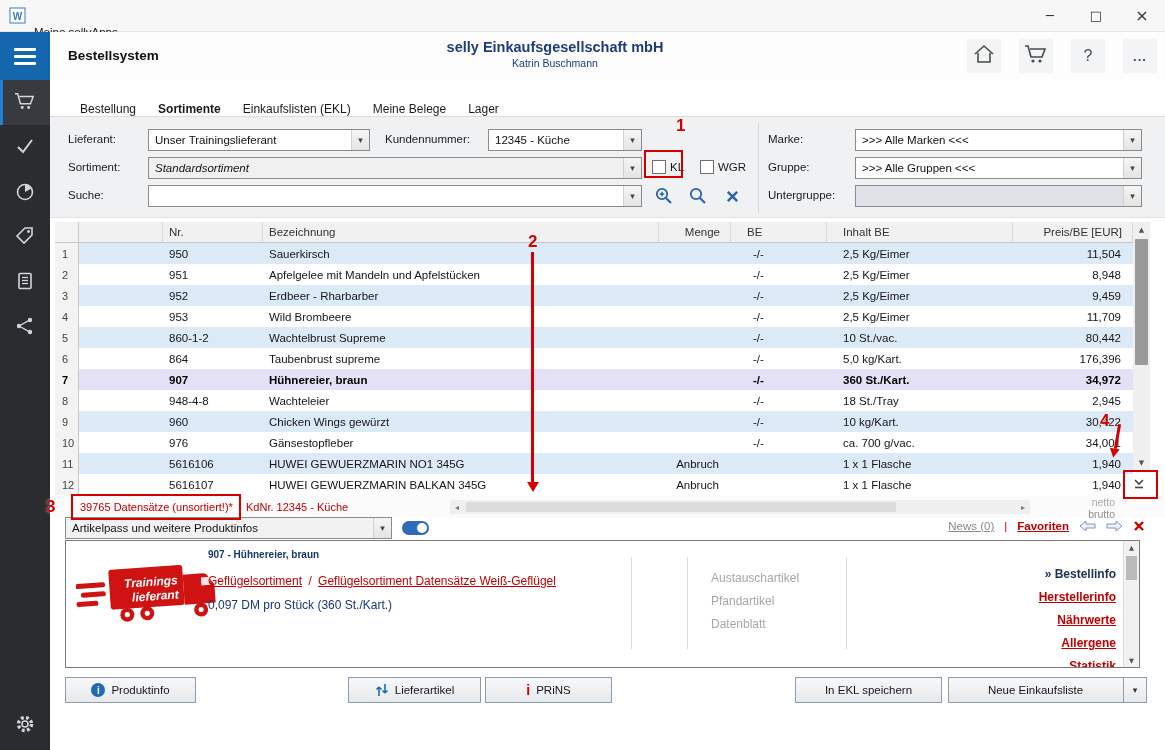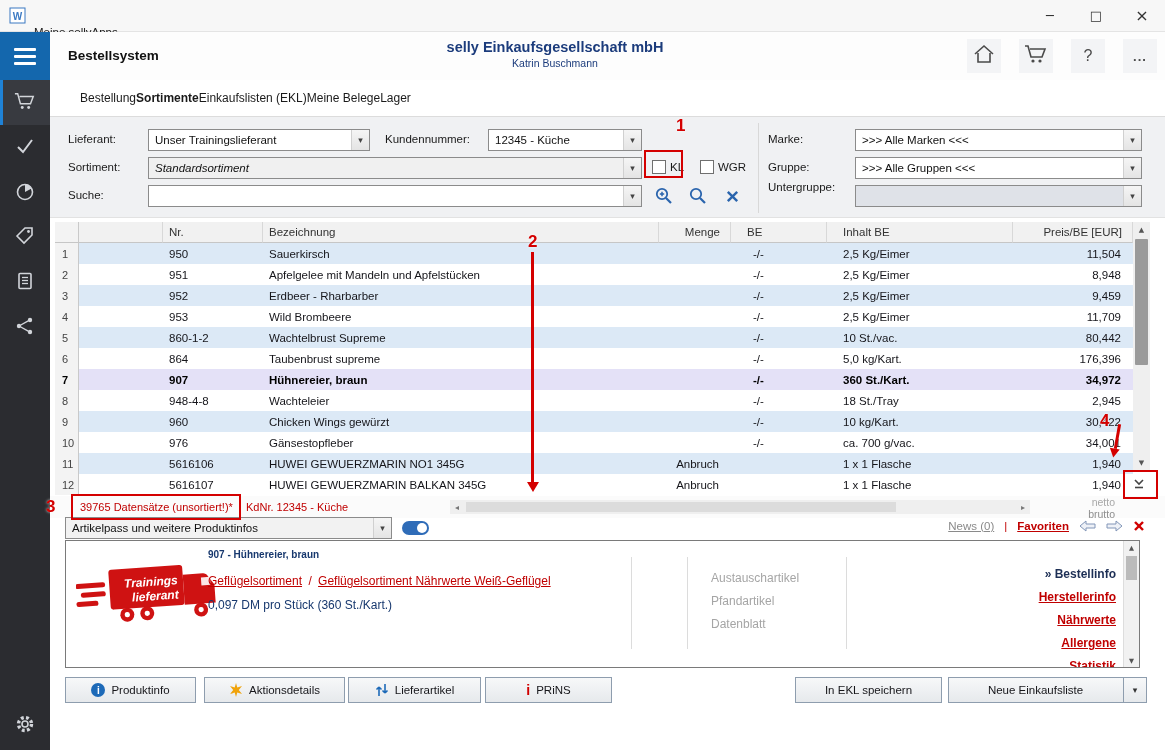--- a/index.html
+++ b/index.html
@@ -35,21 +35,21 @@
   .company{font-size:14.5px;font-weight:bold;color:#1c3c7c;}
   .user{font-size:10.5px;color:#1c3c7c;margin-top:2px;}
   .header-actions{position:absolute;right:8px;top:7px;display:flex;gap:18px;}
   .hact{width:34px;height:34px;background:#f3f4f6;display:flex;align-items:center;justify-content:center;
         color:#4a4a4a;cursor:pointer;}
   .hact .txt{font-size:16px;color:#4a4a4a;}
   .hact .txt.more{font-weight:bold;letter-spacing:1px;font-size:13px;}
 
   
   .tabs{position:absolute;left:50px;top:80px;width:894px;height:36px;background:#fff;display:flex;
-        align-items:center;padding-left:30px;box-sizing:border-box;}
+        align-items:flex-end;padding-left:30px;gap:22px;box-sizing:border-box;}
   .tab{font-size:12px;color:#1a1a1a;cursor:pointer;white-space:nowrap;}
   .tab.active{font-weight:bold;}
 
   
   .filterbar{position:absolute;left:50px;top:116px;width:1115px;height:102px;background:#f0f1f3;
              border-top:1px solid #dcdcdc;border-bottom:1px solid #e2e2e2;box-sizing:border-box;}
   .fdiv{position:absolute;left:708px;top:6px;height:90px;width:1px;background:#d8d8d8;}
   .flabel{position:absolute;font-size:11.5px;color:#1a1a1a;white-space:nowrap;}
   .combo{position:absolute;height:22px;background:#fff;border:1px solid #8b8b8b;display:flex;
          align-items:center;box-sizing:border-box;cursor:pointer;}
@@ -320,21 +320,21 @@
     <span class="tab">Lager</span>
   </div>
 
   <div class="filterbar">
     <span class="flabel" style="left:18px;top:16px;">Lieferant:</span>
     <span class="flabel" style="left:335px;top:16px;">Kundennummer:</span>
     <span class="flabel" style="left:18px;top:44px;">Sortiment:</span>
     <span class="flabel" style="left:18px;top:72px;">Suche:</span>
     <span class="flabel" style="left:718px;top:16px;">Marke:</span>
     <span class="flabel" style="left:718px;top:44px;">Gruppe:</span>
-    <span class="flabel" style="left:718px;top:64px;">Untergruppe:</span>
+    <span class="flabel" style="left:718px;top:72px;">Untergruppe:</span>
 
     <div class="combo" id="combo-lieferant">
       <span class="combo-val">Unser Trainingslieferant</span>
       <span class="combo-btn glyph">▾</span>
     </div>
     <div class="combo" id="combo-kundennummer">
       <span class="combo-val">12345 - Küche</span>
       <span class="combo-btn glyph">▾</span>
     </div>
     <div class="combo" id="combo-sortiment">
@@ -602,21 +602,21 @@
             <circle cx="124" cy="58" r="2.6" fill="#fff"></circle>
         </g>
       </svg>
       <span class="logo-text logo-t1">Trainings</span>
       <span class="logo-text logo-t2">lieferant</span>
     </div>
     <div class="p-title">907 - Hühnereier, braun</div>
     <div class="p-cats">
       <span class="cat">Geflügelsortiment</span>
       <span class="csep">/</span>
-      <span class="cat">Geflügelsortiment Nährwerte Weiß-Geflügel</span>
+      <span class="cat">Geflügelsortiment Datensätze Weiß-Geflügel</span>
     </div>
     <div class="p-price">0,097 DM pro Stück (360 St./Kart.)</div>
     <div class="pdiv" id="pdiv1"></div>
     <div class="pdiv" id="pdiv2"></div>
     <div class="pdiv" id="pdiv3"></div>
     <div class="p-mid">
       <span>Austauschartikel</span>
       <span>Pfandartikel</span>
       <span>Datenblatt</span>
     </div>
@@ -633,26 +633,20 @@
       <span class="ps-fill"></span>
       <span class="ps-btn glyph">▼</span>
     </div>
   </div>
 
   <div class="toolbar">
     <div class="btn" id="btn-produktinfo">
       <span class="ic-info">i</span>
       <span>Produktinfo</span>
     </div>
-    <div class="btn" id="btn-aktionsdetails">
-      <svg width="14" height="14" viewBox="0 0 14 14">
-          <path d="M7 0 L8.3 4.5 L13 3 L9.8 7 L13 11 L8.3 9.5 L7 14 L5.7 9.5 L1 11 L4.2 7 L1 3 L5.7 4.5 Z" fill="#f0a30a"></path>
-        </svg>
-      <span>Aktionsdetails</span>
-    </div>
     <div class="btn" id="btn-lieferartikel">
       <svg width="14" height="14" viewBox="0 0 14 14">
           <path d="M4 13 V4 M4 4 L1.5 6.5 M4 4 L6.5 6.5" stroke="#1d6ab8" stroke-width="1.6" fill="none"></path>
           <path d="M10 1 V10 M10 10 L7.5 7.5 M10 10 L12.5 7.5" stroke="#1d6ab8" stroke-width="1.6" fill="none"></path>
         </svg>
       <span>Lieferartikel</span>
     </div>
     <div class="btn" id="btn-prins">
       <span class="ic-prins">i</span>
       <span>PRiNS</span>

